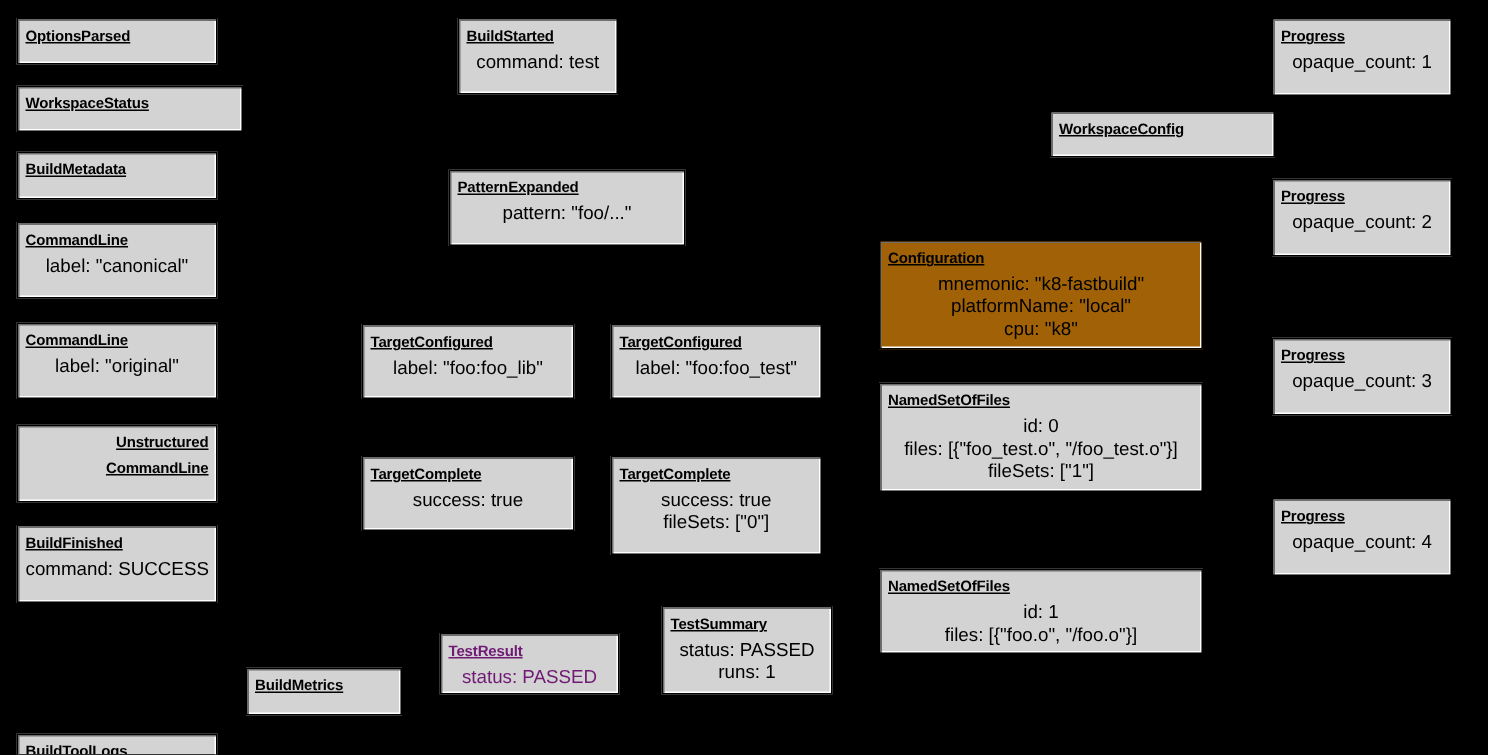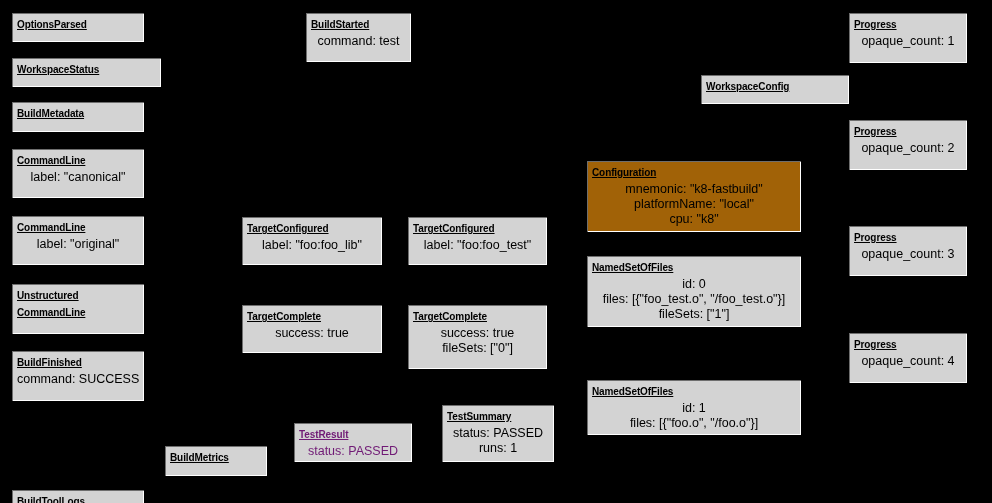--- a/index.html
+++ b/index.html
@@ -29,20 +29,21 @@
     display: block;
     font-size: 10px;
     font-weight: bold;
     text-decoration: underline;
     line-height: 17px;
     white-space: nowrap;
     letter-spacing: -0.1px;
   }
   .node-title.wrap {
     white-space: normal;
+    text-align: right;
   }
   .node-fields {
     display: block;
     margin-top: 1px;
   }
   .node-field {
     display: block;
     font-size: 12.5px;
     font-weight: normal;
     text-decoration: none;
@@ -88,20 +89,26 @@
     <div class="node" style="left: 11px; top: 445px; width: 134px; height: 32px; background: rgb(211, 211, 211); border-color: rgb(0, 0, 0); color: rgb(0, 0, 0); margin-top: 44px;">
       <span class="node-title">BuildToolLogs</span>
     </div>
     <div class="node" style="left: 164px; top: 445px; width: 104px; height: 32px; background: rgb(211, 211, 211); border-color: rgb(0, 0, 0); color: rgb(0, 0, 0);">
       <span class="node-title">BuildMetrics</span>
     </div>
     <div class="node" style="left: 305px; top: 12px; width: 107px; height: 51px; background: rgb(211, 211, 211); border-color: rgb(0, 0, 0); color: rgb(0, 0, 0);">
       <span class="node-title">BuildStarted</span>
       <span class="node-fields">
         <span class="node-field">command: test</span>
+      </span>
+    </div>
+    <div class="node" style="left: 299px; top: 113px; width: 158px; height: 51px; background: rgb(211, 211, 211); border-color: rgb(0, 0, 0); color: rgb(0, 0, 0);">
+      <span class="node-title">PatternExpanded</span>
+      <span class="node-fields">
+        <span class="node-field">pattern: "foo/..."</span>
       </span>
     </div>
     <div class="node" style="left: 241px; top: 216px; width: 142px; height: 50px; background: rgb(211, 211, 211); border-color: rgb(0, 0, 0); color: rgb(0, 0, 0);">
       <span class="node-title">TargetConfigured</span>
       <span class="node-fields">
         <span class="node-field">label: "foo:foo_lib"</span>
       </span>
     </div>
     <div class="node" style="left: 407px; top: 216px; width: 141px; height: 50px; background: rgb(211, 211, 211); border-color: rgb(0, 0, 0); color: rgb(0, 0, 0);">
       <span class="node-title">TargetConfigured</span>

